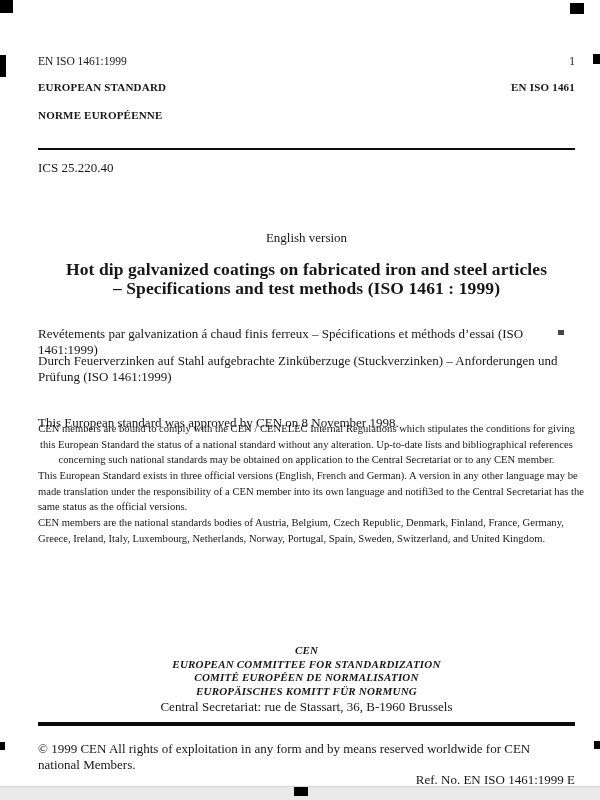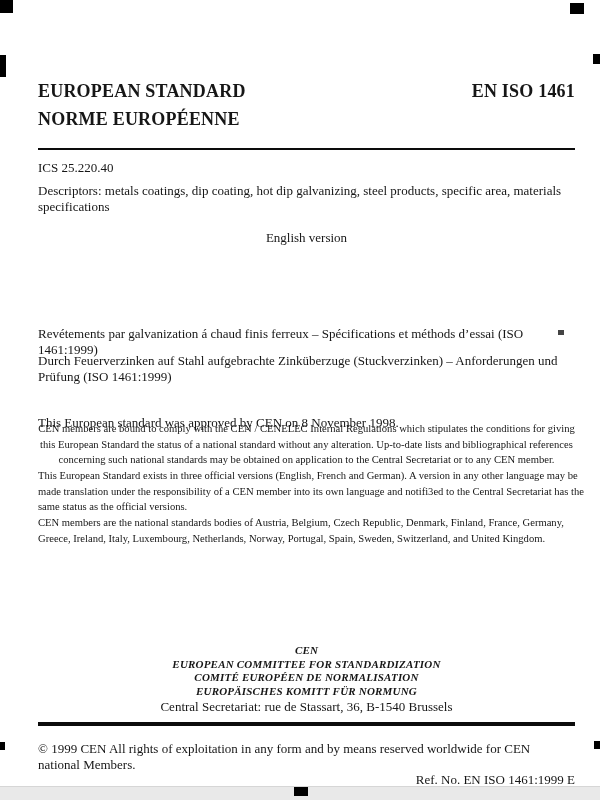--- a/index.html
+++ b/index.html
@@ -5,21 +5,21 @@
   html,body{margin:0;padding:0;background:#fff;}
   #page{
     position:relative;width:600px;height:800px;overflow:hidden;
     background:#ffffff;color:#161616;
     font-family:"Liberation Serif","DejaVu Serif",serif;
   }
   .abs{position:absolute;}
   .content{left:38px;width:537px;}
   .row{display:flex;justify-content:space-between;align-items:baseline;}
   .sm{font-size:11.5px;}
-  .hdr{font-size:18px;font-weight:bold;letter-spacing:.2px;}
+  .hdr{font-size:11px;font-weight:bold;letter-spacing:.2px;}
   .body-sm{font-size:13px;}
   .para{font-size:10.6px;line-height:15.6px;white-space:pre;}
   .center{text-align:center;}
   .title{
     font-size:17.5px;font-weight:bold;line-height:19px;
     text-align:center;white-space:pre;letter-spacing:.1px;
   }
   .cenblock{
     font-size:11px;font-weight:bold;line-height:13.6px;
     text-align:center;white-space:pre;letter-spacing:.2px;font-style:italic;
@@ -35,56 +35,61 @@
 <div id="page">
 
   <div class="abs mark" style="left:0;top:0;width:13px;height:13px;"></div>
   <div class="abs mark" style="left:570px;top:3px;width:14px;height:11px;"></div>
   <div class="abs mark" style="left:0;top:55px;width:6px;height:22px;"></div>
   <div class="abs mark" style="left:593px;top:54px;width:7px;height:10px;"></div>
   <div class="abs" style="left:558px;top:330px;width:6px;height:5px;background:#444;"></div>
   <div class="abs mark" style="left:0;top:742px;width:5px;height:8px;"></div>
   <div class="abs mark" style="left:594px;top:741px;width:6px;height:8px;"></div>
 
+  <div class="abs content row sm" style="top:55px;">
+    <span>EN ISO 1461:1999</span>
+    <span>1</span>
+  </div>
 
   <div class="abs content row hdr" style="top:81px;">
     <span>EUROPEAN STANDARD</span>
     <span>EN ISO 1461</span>
   </div>
 
   <div class="abs content hdr" style="top:109px;">NORME EUROPÉENNE</div>
 
 
   <div class="abs content rule" style="top:148px;height:2px;"></div>
 
   <div class="abs content body-sm" style="top:160px;">ICS 25.220.40</div>
 
-  <div class="abs content body-sm" style="top:183px;">Descriptors: metals coatings, dip coating, hot dip galvanizing, steel products, specific area, materials specifications</div>
 
   <div class="abs content body-sm center" style="top:230px;">English version</div>
 
+  <div class="abs content title" style="top:260px;">Hot dip galvanized coatings on fabricated iron and steel articles
+– Specifications and test methods (ISO 1461 : 1999)</div>
 
   <div class="abs content body-sm" style="top:326px;">Revétements par galvanization á chaud finis ferreux – Spécifications et méthods d’essai (ISO 1461:1999)</div>
   <div class="abs content body-sm" style="top:353px;">Durch Feuerverzinken auf Stahl aufgebrachte Zinküberzuge (Stuckverzinken) – Anforderungen und Prüfung (ISO 1461:1999)</div>
 
   <div class="abs content body-sm" style="top:415px;">This European standard was approved by CEN on 8 November 1998.</div>
   <div class="abs content para" style="top:421px;text-align:center;">CEN members are bound to comply with the CEN / CENELEC Internal Regulations which stipulates the conditions for giving
 this European Standard the status of a national standard without any alteration. Up-to-date lists and bibliographical references
 concerning such national standards may be obtained on application to the Central Secretariat or to any CEN member.</div>
   <div class="abs content para" style="top:468px;">This European Standard exists in three official versions (English, French and German). A version in any other language may be
 made translation under the responsibility of a CEN member into its own language and notifi3ed to the Central Secretariat has the
 same status as the official versions.</div>
   <div class="abs content para" style="top:515px;font-family:Liberation Serif, serif;">CEN members are the national standards bodies of Austria, Belgium, Czech Republic, Denmark, Finland, France, Germany,
 Greece, Ireland, Italy, Luxembourg, Netherlands, Norway, Portugal, Spain, Sweden, Switzerland, and United Kingdom.</div>
 
   <div class="abs content cenblock" style="top:644px;">CEN
 EUROPEAN COMMITTEE FOR STANDARDIZATION
 COMITÉ EUROPÉEN DE NORMALISATION
 EUROPÄISCHES KOMITT FÜR NORMUNG</div>
-  <div class="abs content body-sm center" style="top:699px;">Central Secretariat: rue de Stassart, 36, B-1540 Brussels</div>
+  <div class="abs content body-sm center" style="top:699px;">Central Secretariat: rue de Stassart, 36, B-1960 Brussels</div>
 
   <div class="abs content rule" style="top:722px;height:4px;"></div>
 
   <div class="abs content body-sm" style="top:741px;">© 1999 CEN All rights of exploitation in any form and by means reserved worldwide for CEN national Members.</div>
   <div class="abs content body-sm right" style="top:756px;margin-top:16px;">Ref. No. EN ISO 1461:1999 E</div>
 
   <div class="abs scanbar" style="left:0;top:786px;width:600px;height:14px;"></div>
   <div class="abs mark" style="left:294px;top:787px;width:14px;height:9px;"></div>
 
 </div>

